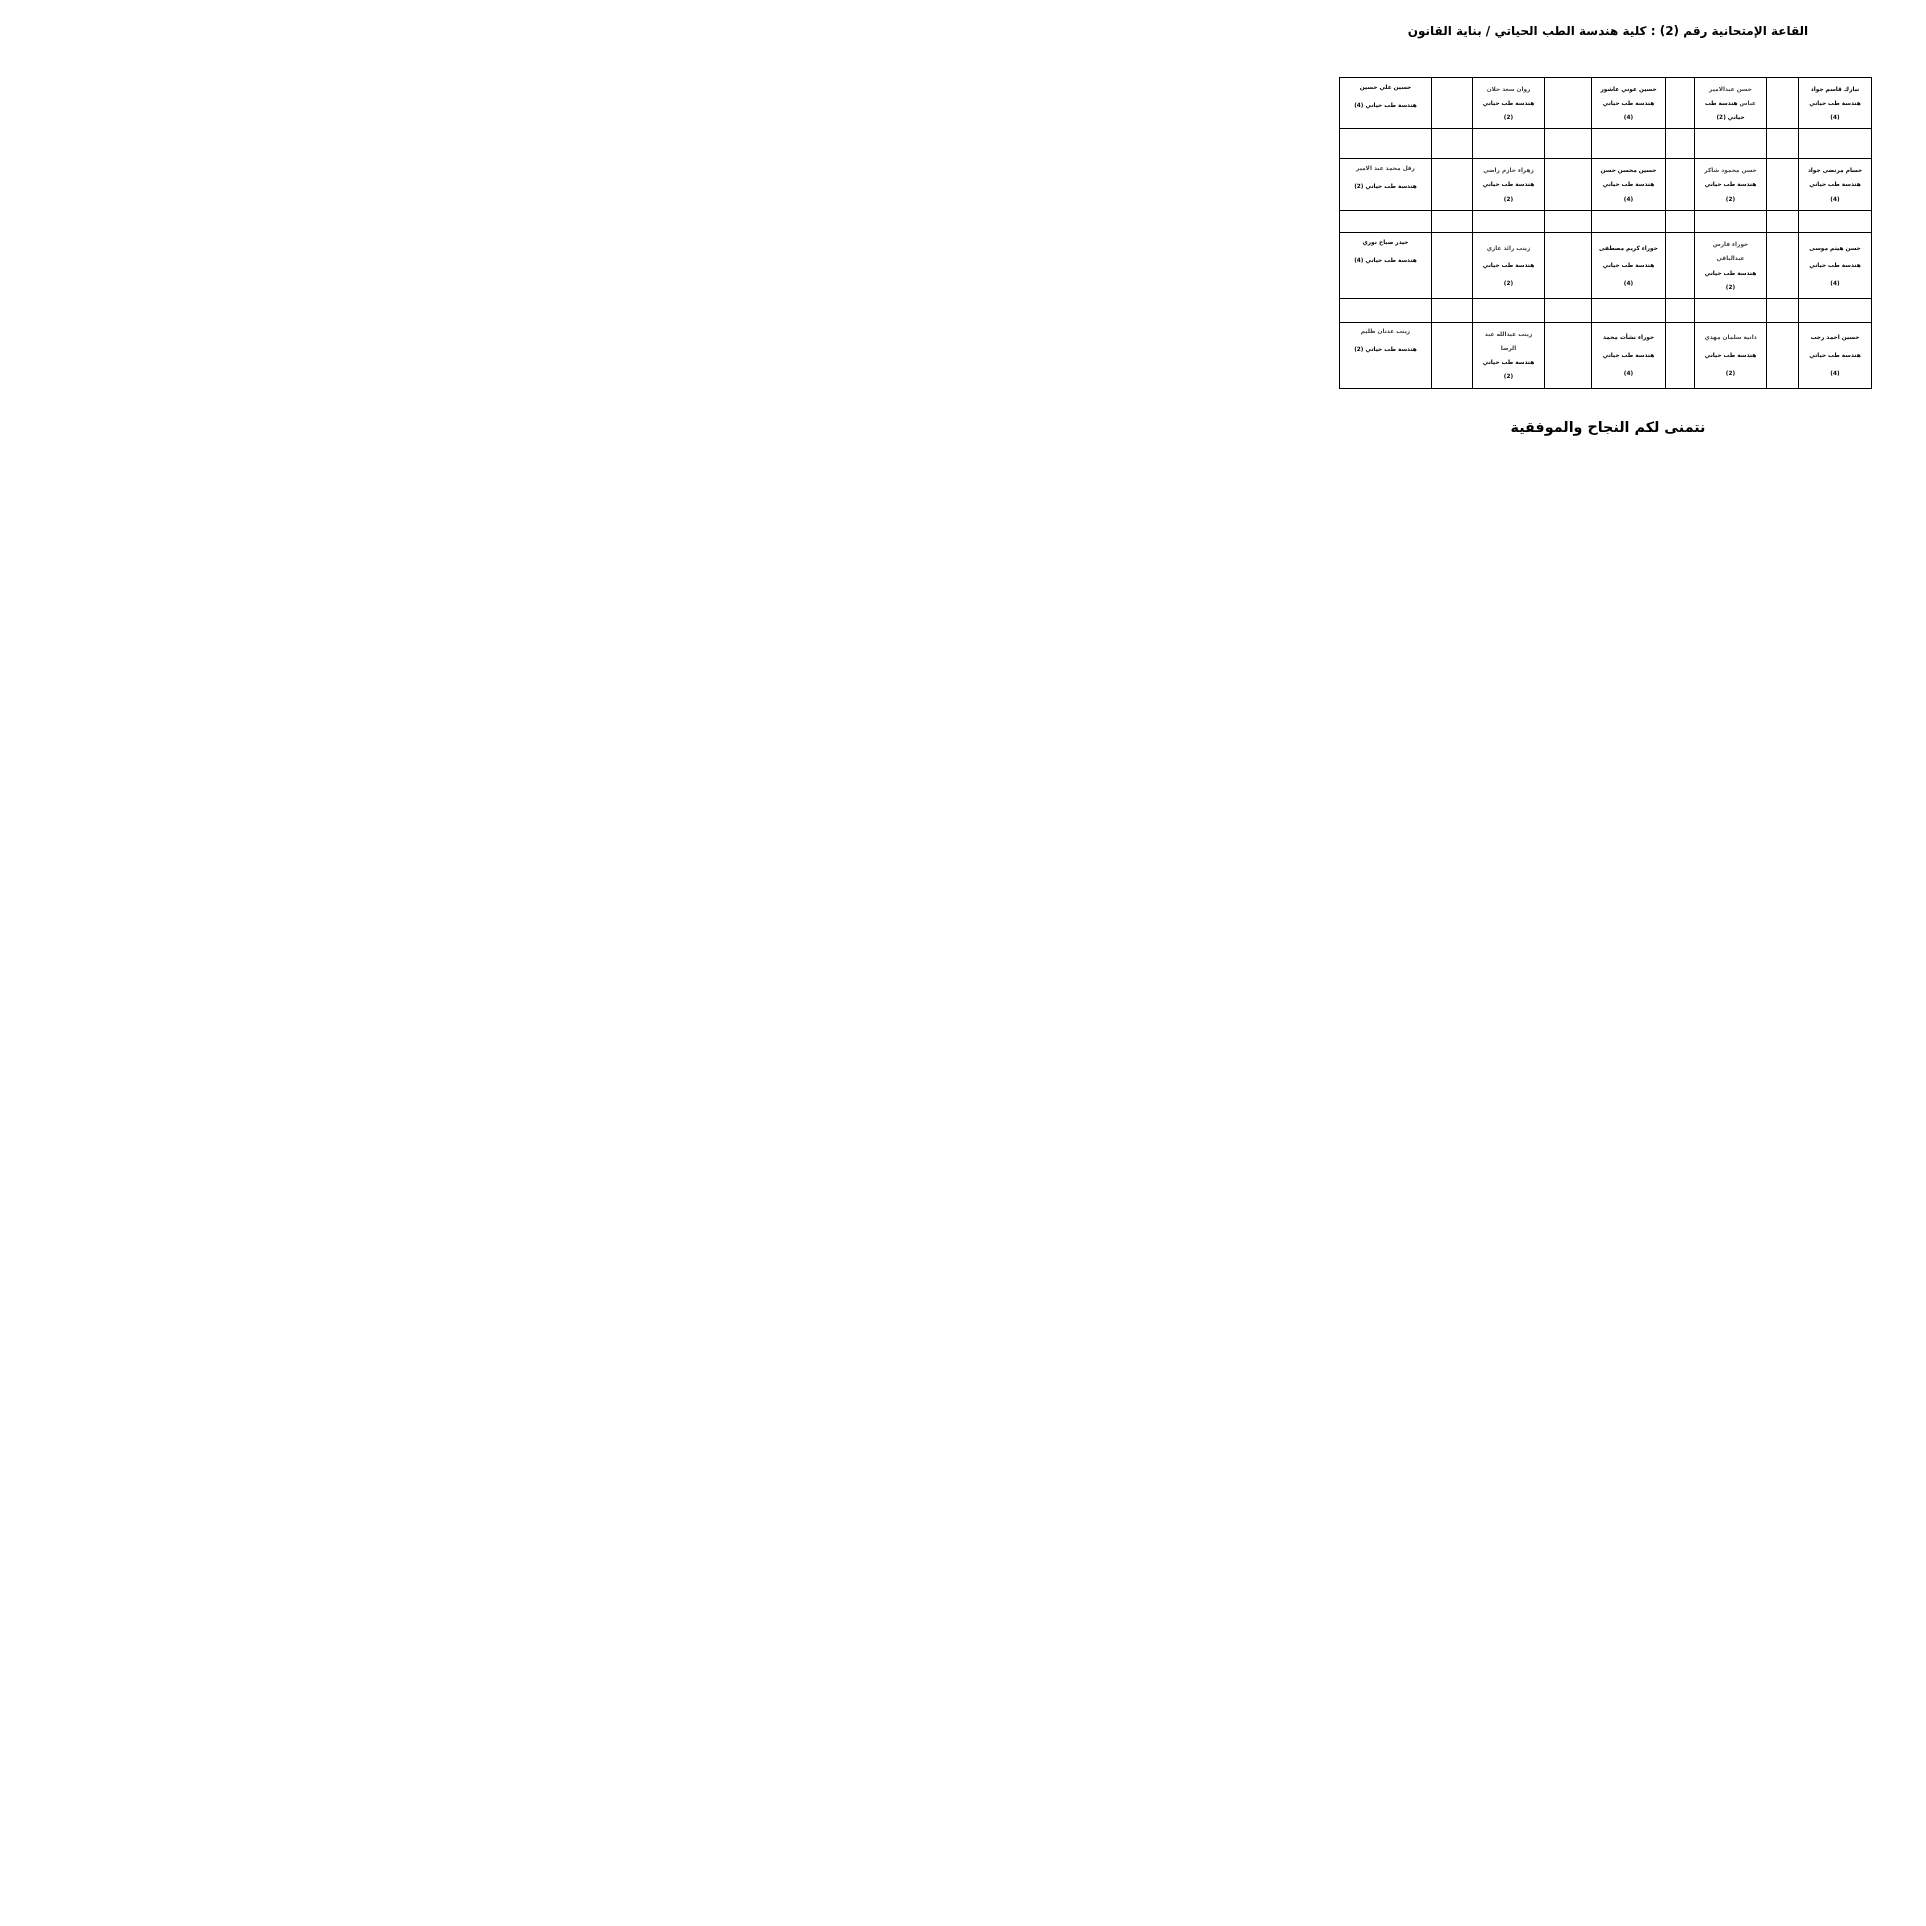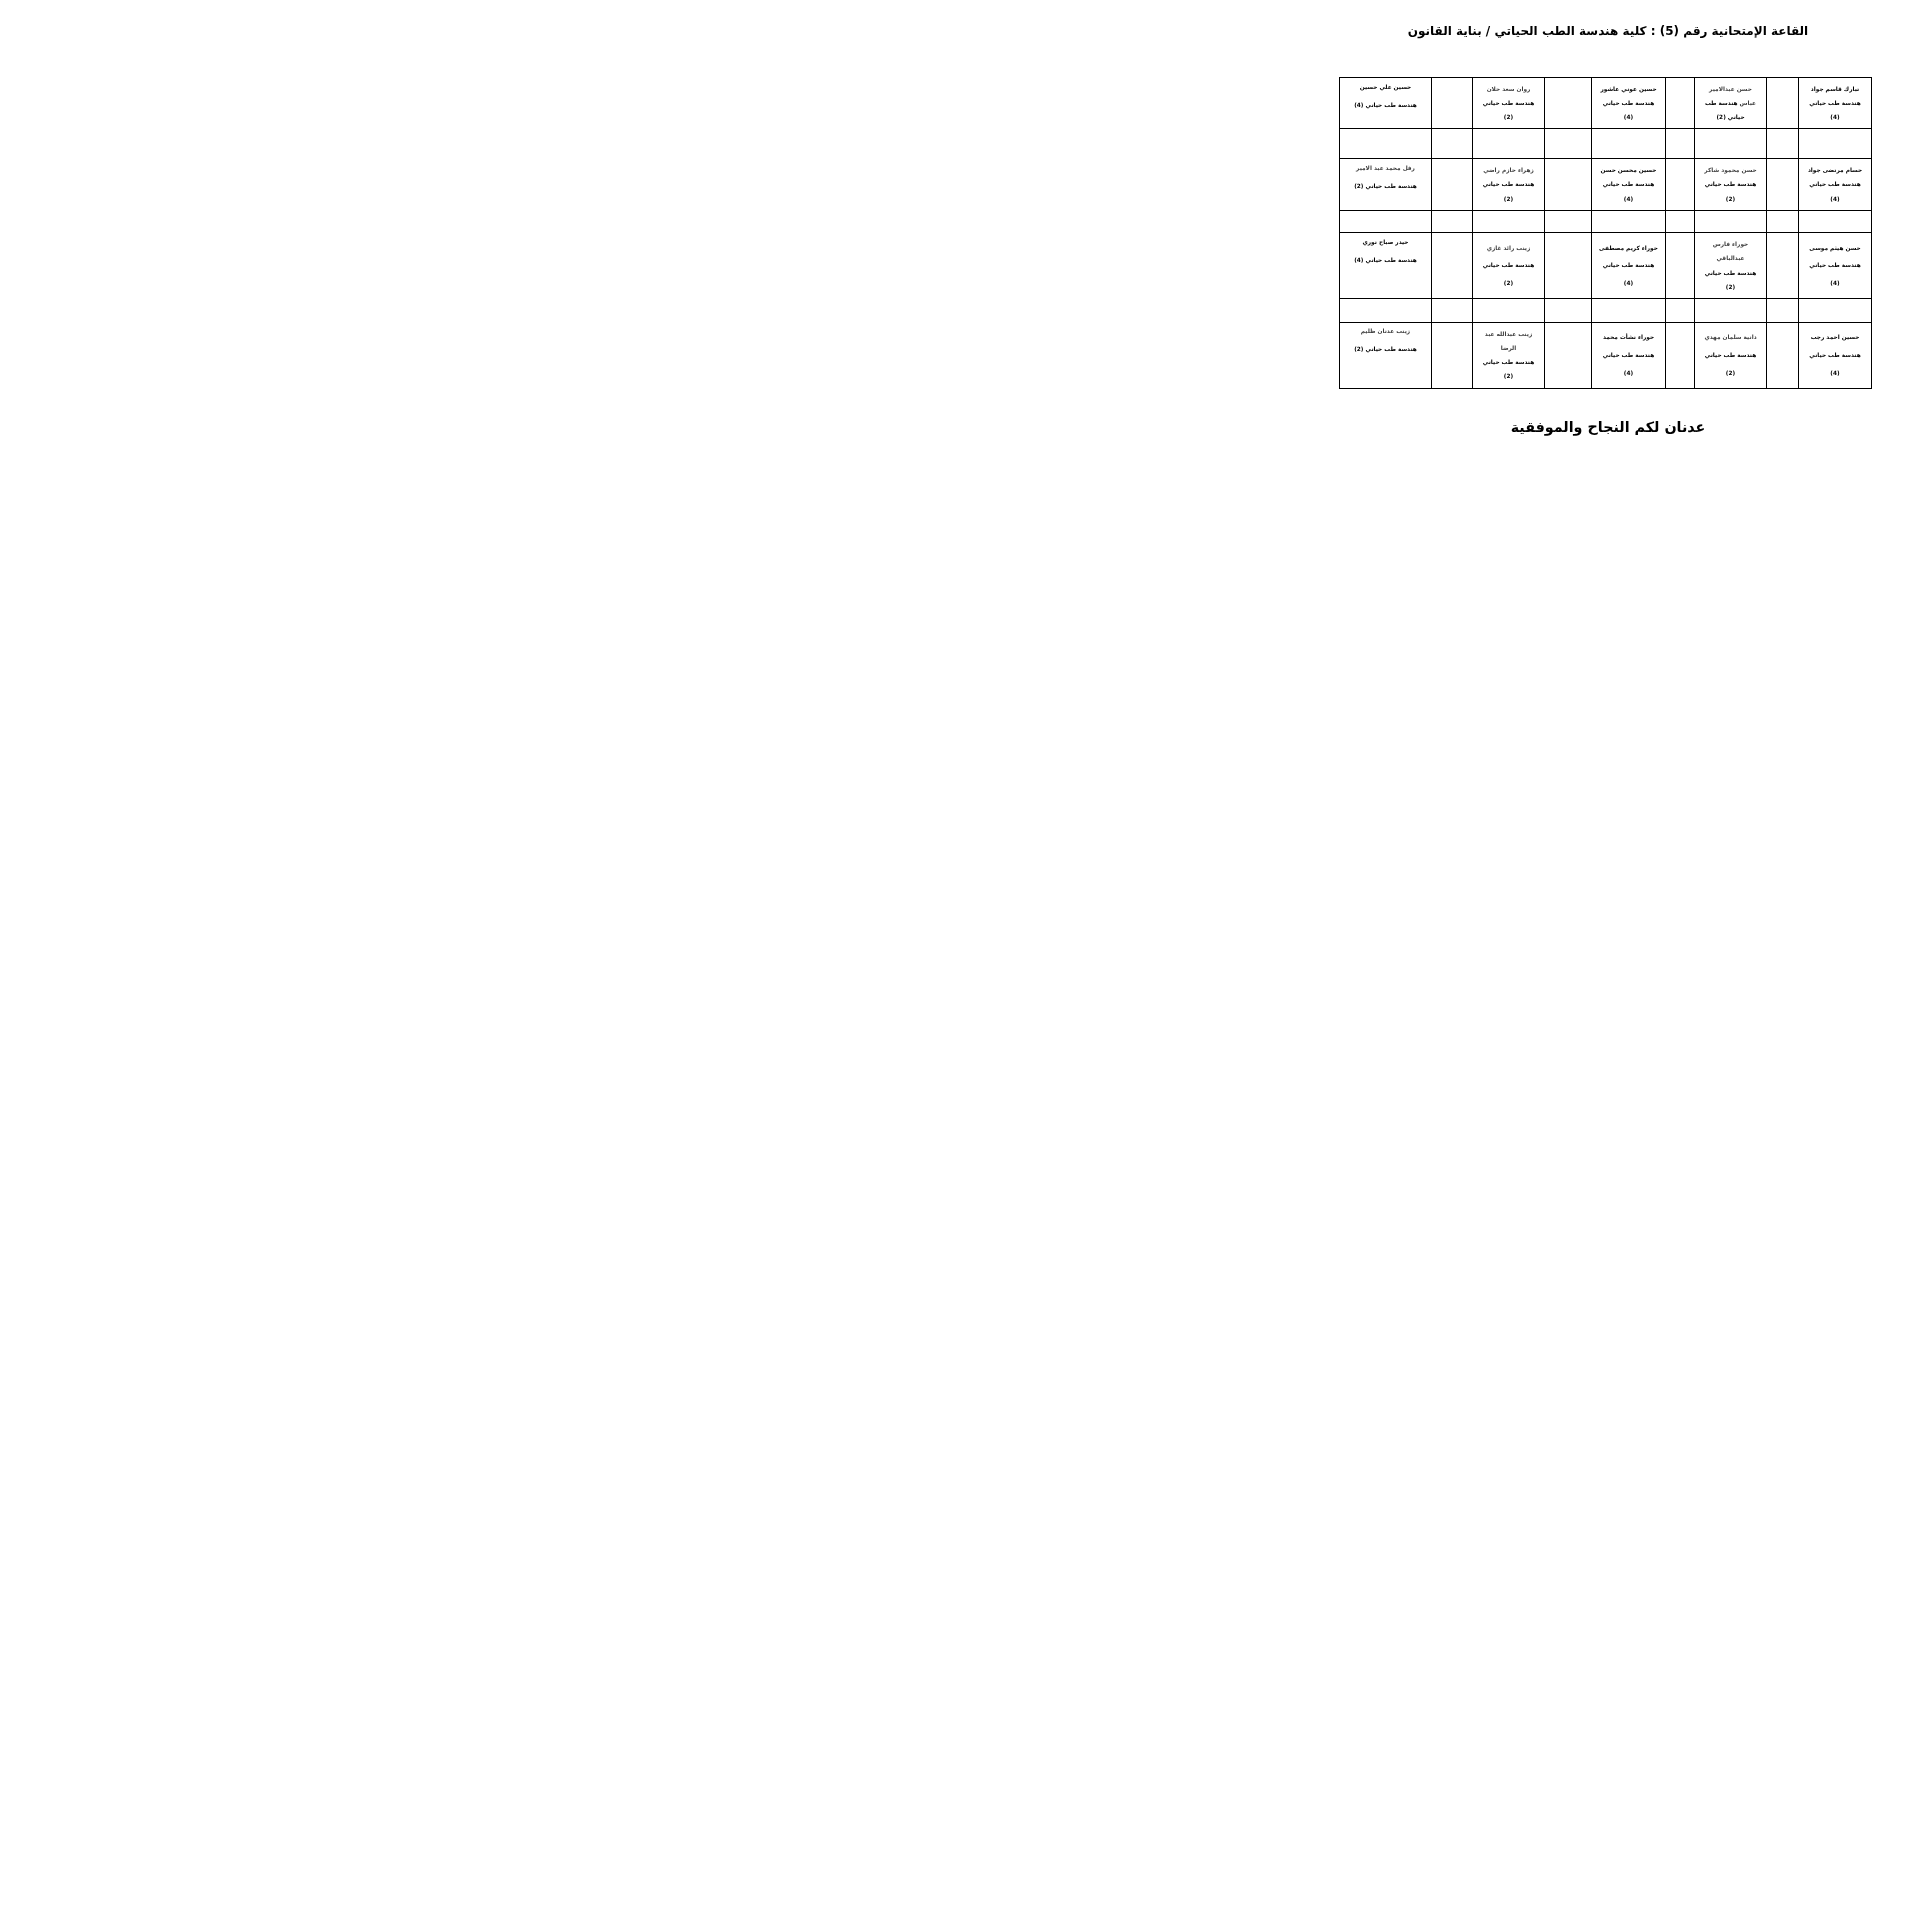--- a/index.html
+++ b/index.html
@@ -77,21 +77,21 @@
     font-size:14.3px;
     font-weight:bold;
     color:var(--ink,#000);
   }
 </style>
 </head>
 <body style="background: rgb(255, 255, 255);">
 
 <div class="page">
 
-  <div class="doc-title">القاعة الإمتحانية رقم (5) : كلية هندسة الطب الحياتي /  بناية القانون</div>
+  <div class="doc-title">القاعة الإمتحانية رقم (2) : كلية هندسة الطب الحياتي /  بناية القانون</div>
 
   <table class="seating-table" dir="rtl">
     <colgroup>
       <col class="c1">
         <col class="c2">
         <col class="c3">
       <col class="c4">
         <col class="c5">
         <col class="c6">
       <col class="c7">
@@ -290,16 +290,16 @@
           <td>
             <div class="cell top">
               <div class="line"><span class="seg-muted">زينب عدنان ظليم</span></div>
               <div class="line"><span class="seg-ink">هندسة طب حياتي (2)</span></div>
             </div>
           </td>
         </tr>
       </tbody>
   </table>
 
-  <div class="footer-message">عدنان لكم النجاح والموفقية</div>
+  <div class="footer-message">نتمنى لكم النجاح والموفقية</div>
 
 </div>
 
 
 </body></html>

